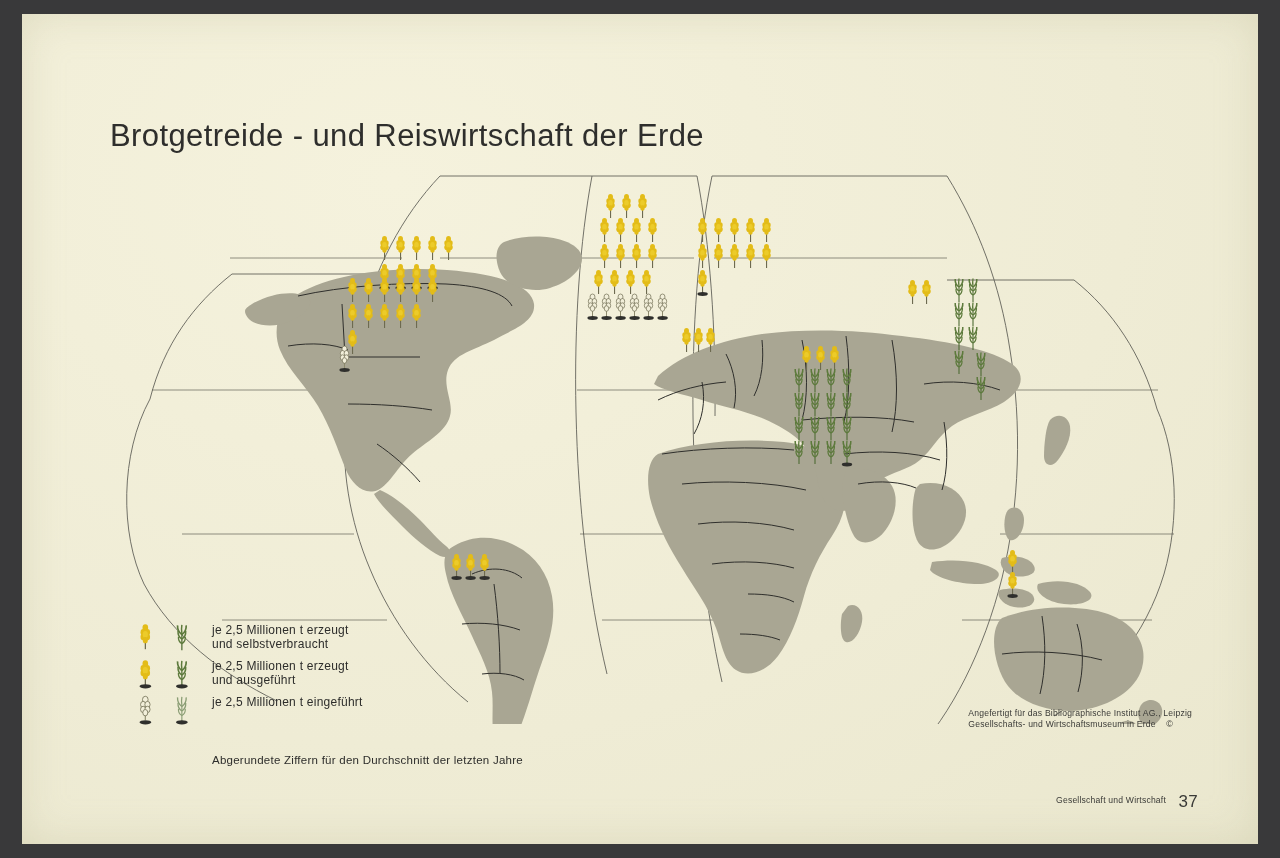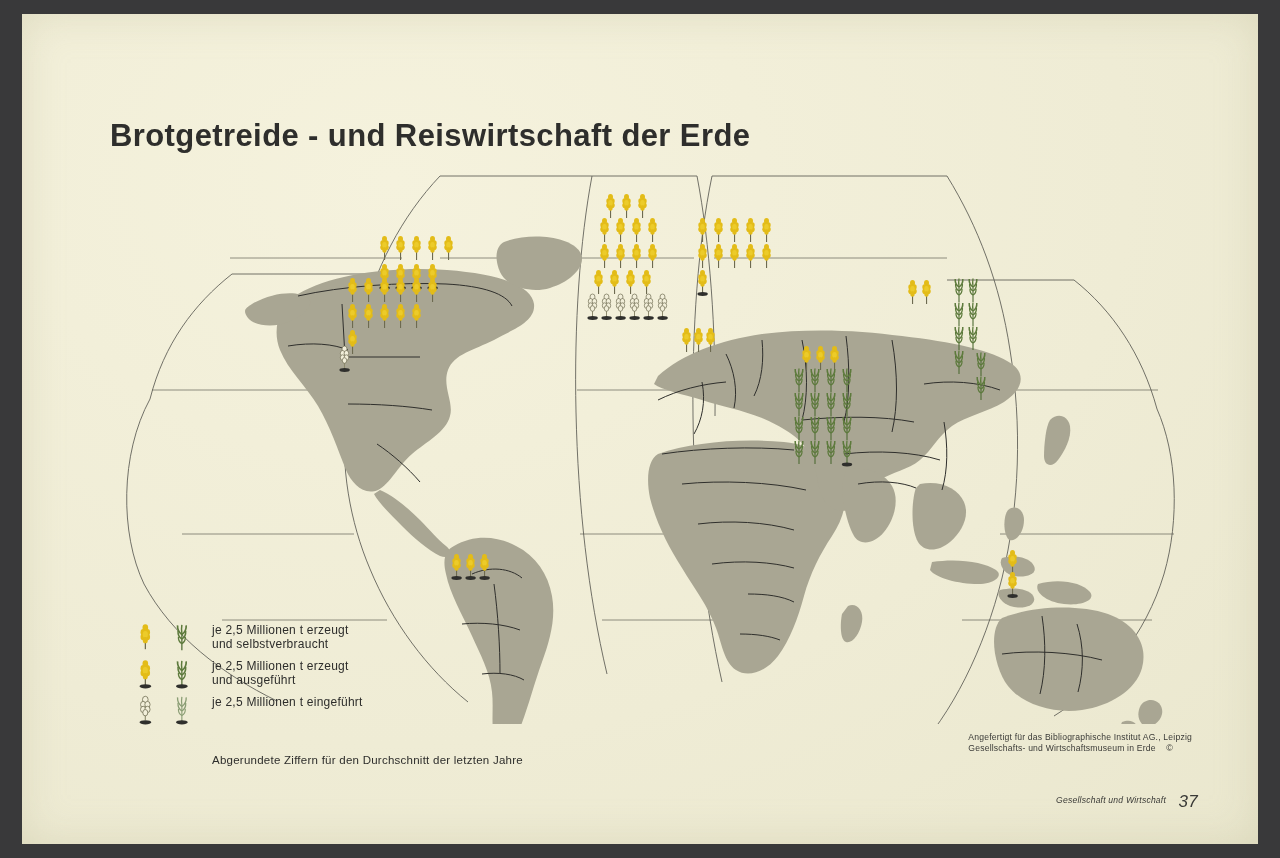--- a/index.html
+++ b/index.html
@@ -38,21 +38,21 @@
 
   
   #title {
     position: absolute;
     left: 88px;
     top: 104px;
     font-size: 31px;
     letter-spacing: 0.4px;
     color: #2e2e2c;
     font-family: "Liberation Sans", sans-serif;
-    font-weight: 700;
+    font-weight: 400;
     white-space: nowrap;
   }
 
   
   #map-area {
     position: absolute;
     left: 80px;
     top: 140px;
     width: 1090px;
     height: 570px;
@@ -100,42 +100,41 @@
     margin-left: 100px;
     font-size: 11.5px;
     letter-spacing: 0.25px;
     white-space: nowrap;
   }
 
   
   #credits {
     position: absolute;
     right: 66px;
-    top: 718px;
+    top: 694px;
     text-align: left;
     font-size: 8.6px;
     line-height: 11px;
     color: #3a3a37;
     letter-spacing: 0.2px;
     white-space: nowrap;
   }
   #credits .copyr {
     display: inline-block;
     margin-left: 8px;
     font-size: 9px;
   }
 
   
   #footer {
     position: absolute;
     right: 60px;
     top: 778px;
     color: #3a3a37;
     white-space: nowrap;
-    font-style: italic;
   }
   #footer .fl {
     font-size: 8.6px;
     letter-spacing: 0.2px;
     vertical-align: 4px;
   }
   #footer .pg {
     font-size: 17px;
     margin-left: 8px;
     letter-spacing: 0.3px;

